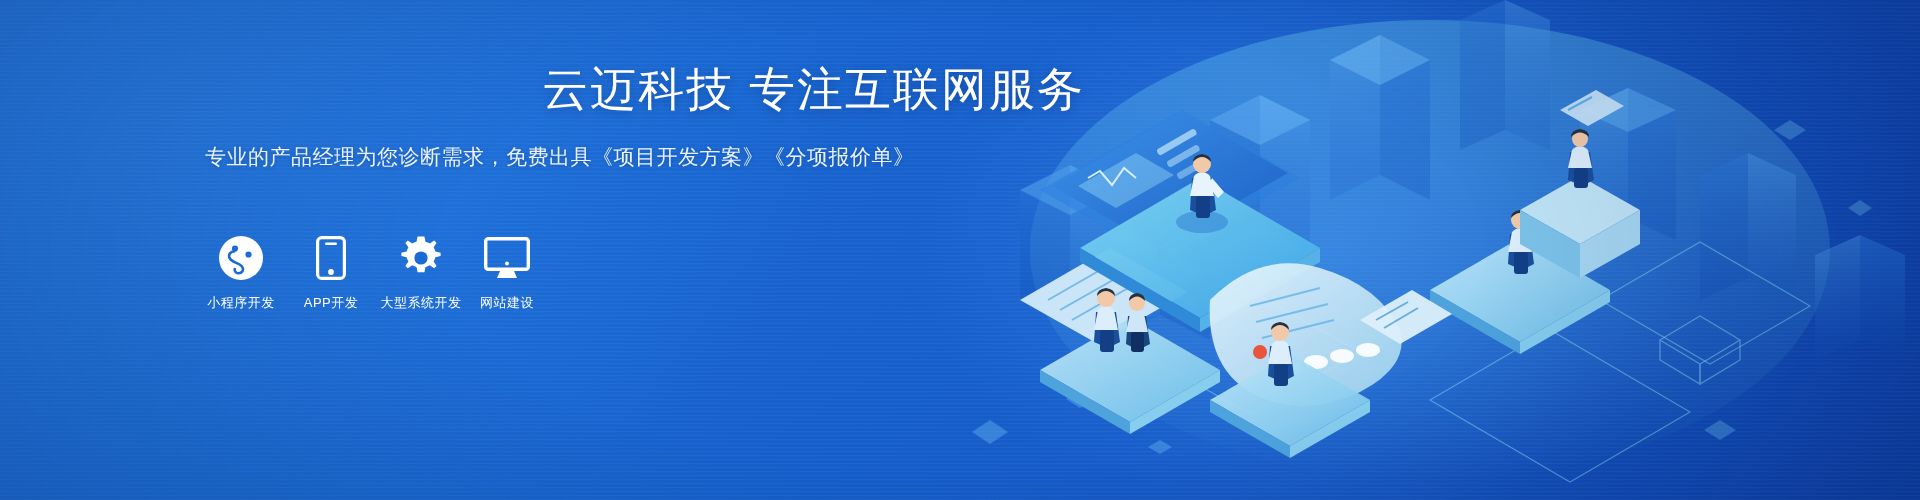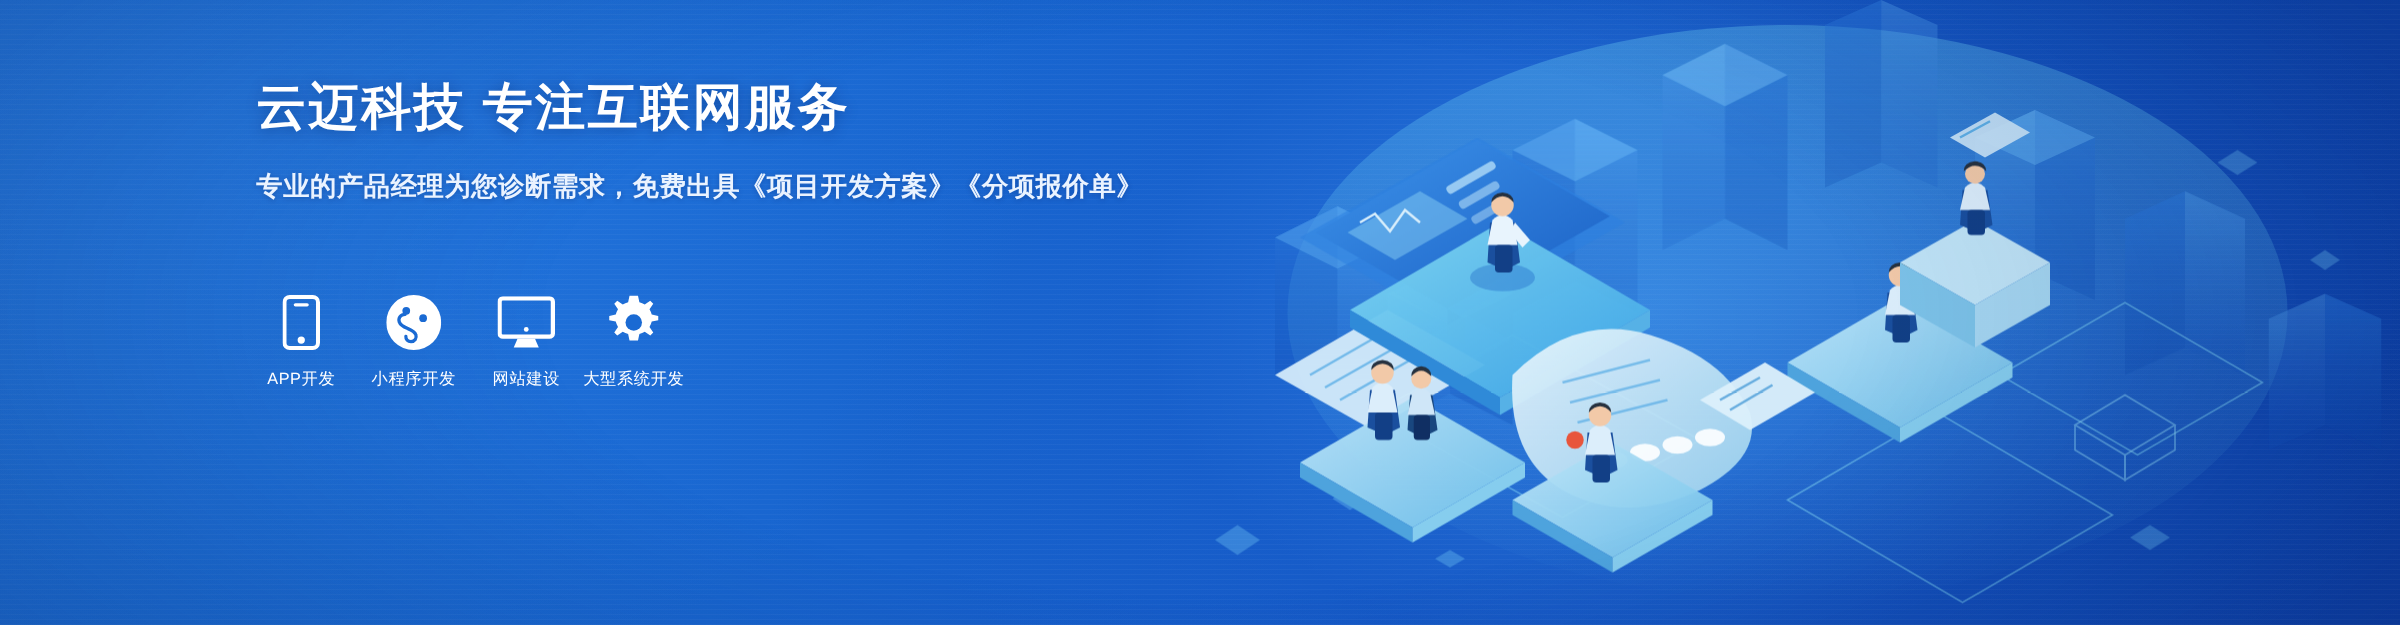--- a/index.html
+++ b/index.html
@@ -23,28 +23,29 @@
   }
   .vignette{
     position:absolute;inset:0;
     background:radial-gradient(ellipse 1300px 560px at 960px 250px, rgba(0,0,0,0) 40%, rgba(4,30,85,0.28) 100%);
     pointer-events:none;
   }
 
   
   .copy{position:absolute;left:205px;top:64px;width:880px;}
   .headline{
-    font-size:40px;line-height:1.12;font-weight:700;color:#ffffff;
+    font-size:46px;line-height:1.12;font-weight:400;color:#ffffff;
     letter-spacing:2px;
     text-shadow:0 2px 10px rgba(0,30,90,0.35);
     white-space:nowrap;
+    text-align:right;
   }
   .sub{
     margin-top:24px;
-    font-size:21px;line-height:33px;color:#eaf3ff;font-weight:700;
+    font-size:21px;line-height:33px;color:#eaf3ff;font-weight:400;
     letter-spacing:0.5px;
     text-shadow:0 1px 4px rgba(0,25,80,0.25);
   }
   .sub div{white-space:nowrap;}
 
   
   .services{
     position:absolute;left:205px;top:232px;display:flex;align-items:flex-start;
   }
   .service{
@@ -295,64 +296,64 @@
   <div class="vignette"></div>
 
   <div class="copy">
     <div class="headline">云迈科技 专注互联网服务</div>
     <div class="sub">
       <div>专业的产品经理为您诊断需求，免费出具《项目开发方案》《分项报价单》</div>
     </div>
   </div>
 
   <div class="services">
-
-    <div class="service">
-      <span class="ico">
-        <svg width="30" height="44" viewBox="0 0 30 44">
-          <rect x="1.6" y="1.6" width="26.8" height="40.8" rx="4.2" fill="none" stroke="#ffffff" stroke-width="3.2"></rect>
-          <rect x="9" y="6.5" width="12" height="2.6" rx="1.3" fill="#ffffff"></rect>
-          <circle cx="15" cy="36" r="2.9" fill="#ffffff"></circle>
-        </svg>
-      </span>
-      <span class="lbl">APP开发</span>
-    </div>
 
     <div class="service">
       <span class="ico">
         <svg width="44" height="44" viewBox="0 0 44 44">
           <circle cx="22" cy="22" r="22" fill="#ffffff"></circle>
           <path d="M15 15.5 c-3.6 0 -5.6 3 -4.6 6 c1 3 4 4.2 6.9 5.4 c2.9 1.2 5.6 2.4 6.4 5 c0.9 2.7 -0.9 5.4 -3.9 5.4 c-2.6 0 -4.3 -2 -4.1 -4.2" fill="none" stroke="#1a6ad3" stroke-width="2.6" stroke-linecap="round"></path>
           <circle cx="16" cy="12.6" r="3.1" fill="#1a6ad3"></circle>
           <circle cx="29.5" cy="18.5" r="3.1" fill="#1a6ad3"></circle>
         </svg>
       </span>
       <span class="lbl">小程序开发</span>
     </div>
 
-
     <div class="service">
       <span class="ico">
-        <svg width="46" height="42" viewBox="0 0 46 42">
-          <rect x="1.7" y="1.7" width="42.6" height="30.6" rx="2.6" fill="none" stroke="#ffffff" stroke-width="3.4"></rect>
-          <circle cx="23" cy="26.5" r="1.9" fill="#ffffff"></circle>
-          <path d="M16 34 L30 34 L33 41 L13 41 Z" fill="#ffffff"></path>
+        <svg width="30" height="44" viewBox="0 0 30 44">
+          <rect x="1.6" y="1.6" width="26.8" height="40.8" rx="4.2" fill="none" stroke="#ffffff" stroke-width="3.2"></rect>
+          <rect x="9" y="6.5" width="12" height="2.6" rx="1.3" fill="#ffffff"></rect>
+          <circle cx="15" cy="36" r="2.9" fill="#ffffff"></circle>
         </svg>
       </span>
-      <span class="lbl">网站建设</span>
-    </div>
+      <span class="lbl">APP开发</span>
+    </div>
+
 
     <div class="service">
       <span class="ico">
         <svg width="44" height="44" viewBox="0 0 44 44">
           <path d="M22 0.5 l3.4 0 l1.1 5.2 a16.4 16.4 0 0 1 4.3 1.8 l4.4 -3 l2.4 2.4 l-3 4.4 a16.4 16.4 0 0 1 1.8 4.3 l5.2 1.1 l0 3.4
                    l-5.2 1.1 a16.4 16.4 0 0 1 -1.8 4.3 l3 4.4 l-2.4 2.4 l-4.4 -3 a16.4 16.4 0 0 1 -4.3 1.8 l-1.1 5.2 l-3.4 0 l-3.4 0
                    l-1.1 -5.2 a16.4 16.4 0 0 1 -4.3 -1.8 l-4.4 3 l-2.4 -2.4 l3 -4.4 a16.4 16.4 0 0 1 -1.8 -4.3 l-5.2 -1.1 l0 -3.4
                    l5.2 -1.1 a16.4 16.4 0 0 1 1.8 -4.3 l-3 -4.4 l2.4 -2.4 l4.4 3 a16.4 16.4 0 0 1 4.3 -1.8 l1.1 -5.2 Z" fill="#ffffff"></path>
           <circle cx="22" cy="22" r="6.6" fill="#1a6ad3"></circle>
         </svg>
       </span>
       <span class="lbl">大型系统开发</span>
     </div>
 
+    <div class="service">
+      <span class="ico">
+        <svg width="46" height="42" viewBox="0 0 46 42">
+          <rect x="1.7" y="1.7" width="42.6" height="30.6" rx="2.6" fill="none" stroke="#ffffff" stroke-width="3.4"></rect>
+          <circle cx="23" cy="26.5" r="1.9" fill="#ffffff"></circle>
+          <path d="M16 34 L30 34 L33 41 L13 41 Z" fill="#ffffff"></path>
+        </svg>
+      </span>
+      <span class="lbl">网站建设</span>
+    </div>
+
   </div>
 
 </div>
 
 </body></html>

